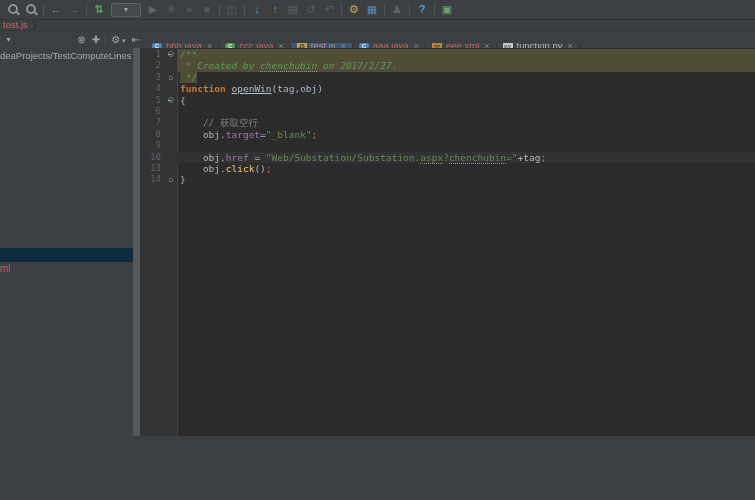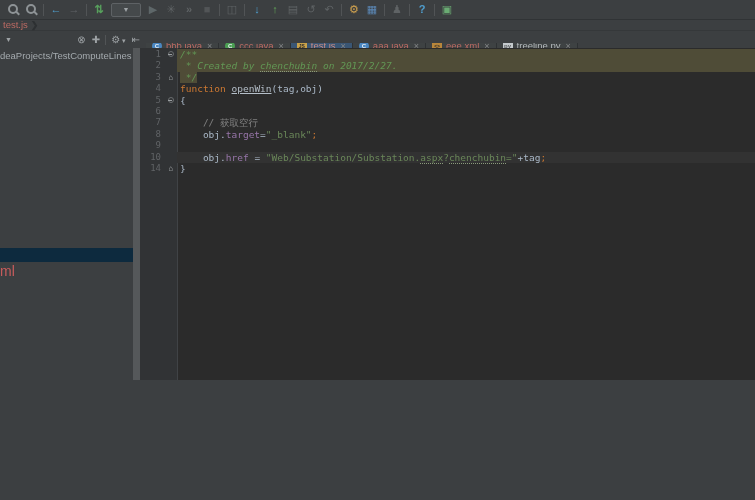--- a/index.html
+++ b/index.html
@@ -34,43 +34,43 @@
   .tab-close{color:#848688;font-size:9px;margin-left:1px;}
   .ticon{width:10px;height:10px;border-radius:50%;display:flex;align-items:center;justify-content:center;
          font-size:6px;font-weight:bold;color:#e8eef4;flex:none;font-family:"Liberation Sans",sans-serif;}
   .ticon.java-class{background:#4a86c0;}
   .ticon.java-class-green{background:#4b9e53;}
   .ticon.js-file{border-radius:2px;background:#c9a24a;color:#2b2b2b;font-size:5px;}
   .ticon.xml-file{border-radius:2px;background:#b8863b;color:#2b2b2b;font-size:5px;}
   .ticon.py-file{border-radius:2px;background:#c4c9cc;color:#5a5e61;font-size:6px;}
 
   
-  .main{display:flex;height:332px;}
+  .main{display:flex;height:388px;}
   .project-panel{width:133px;flex:none;background:#3c3f41;position:relative;overflow:hidden;}
   .proj-root{font-size:9.5px;color:#a4aaae;line-height:13px;white-space:nowrap;padding-top:1px;}
   .tree-selection{position:absolute;top:200px;left:0;right:0;height:14px;background:#0d2a3e;}
-  .tree-item-truncated{position:absolute;top:215px;left:0;font-size:14px;color:#c75c5c;}
+  .tree-item-truncated{position:absolute;top:215px;left:0;font-size:10px;color:#c75c5c;}
   .panel-scrollbar{width:7px;flex:none;background:#55585a;}
 
   .editor{flex:1;background:#2b2b2b;position:relative;overflow:hidden;
           font-family:"DejaVu Sans Mono",monospace;font-size:9.5px;padding-top:1px;}
   .gutter-bg{position:absolute;left:0;top:0;bottom:0;width:37px;background:#313335;border-right:1px solid #404346;}
   .code-line{display:flex;height:11.4px;line-height:11.4px;position:relative;}
   .ln{width:21px;flex:none;text-align:right;padding-right:4px;color:#606366;font-size:9px;}
   .fold{width:12px;flex:none;text-align:center;color:#848688;font-size:8px;position:relative;}
   .fold-start::before{content:"";display:block;width:6px;height:6px;border:1px solid #6a6d6f;border-radius:50%;margin:2px auto 0;box-sizing:border-box;}
   .fold-start::after{content:"";position:absolute;top:5px;left:3px;width:4px;height:1px;background:#9a9ea1;}
   .fold-end::before{content:"⌂";color:#8a8e90;font-size:8px;}
   .code-text{flex:1;white-space:pre;padding-left:3px;}
   .sel-full .code-text{background:#4f4c37;}
   .caret-line .code-text{background:#323232;}
 
   .s-doc{color:#629755;font-style:italic;}
   .s-cmt{color:#808080;}
-  .s-kw{color:#cc7832;font-weight:normal;}
+  .s-kw{color:#cc7832;font-weight:bold;}
   .s-plain{color:#a9b7c6;}
   .s-field{color:#9876aa;}
   .s-str{color:#6a8759;}
   .s-semi{color:#cc7832;}
   .s-fncall{color:#ffc66d;}
   .s-fndecl{color:#b5bfc9;text-decoration:underline;}
   .s-typo{border-bottom:1px dotted #8a9a7b;}
   .s-selbg{background:#4f4c37;}
 </style>
 </head>
@@ -152,21 +152,21 @@
           <div class="tab-label" style="color: rgb(191, 107, 99);">aaa.java</div>
           <div class="tab-close">×</div>
         </div>
         <div class="tab">
           <div class="ticon xml-file">&lt;&gt;</div>
           <div class="tab-label" style="color: rgb(191, 107, 99);">eee.xml</div>
           <div class="tab-close">×</div>
         </div>
         <div class="tab">
           <div class="ticon py-file">py</div>
-          <div class="tab-label" style="color: rgb(179, 184, 187);">freeline.py</div>
+          <div class="tab-label" style="color: rgb(179, 184, 187);">function.py</div>
           <div class="tab-close">×</div>
         </div>
       </div>
   </div>
 
   <div class="main">
     <div class="project-panel">
       <div class="proj-root">deaProjects/TestComputeLines</div>
       <div class="tree-selection"></div>
       <div class="tree-item-truncated">ml</div>
@@ -219,20 +219,25 @@
             <div class="ln">9</div>
             <div class="fold"></div>
             <div class="code-text"></div>
           </div>
           <div class="code-line caret-line">
             <div class="ln">10</div>
             <div class="fold"></div>
             <div class="code-text"><span class="s-plain">    obj.</span><span class="s-field">href</span><span class="s-plain"> = </span><span class="s-str">"Web/Substation/Substation.</span><span class="s-str s-typo">aspx</span><span class="s-str">?</span><span class="s-str s-typo">chenchubin</span><span class="s-str">="</span><span class="s-plain">+tag</span><span class="s-semi">;</span></div>
           </div>
           <div class="code-line">
+            <div class="ln">13</div>
+            <div class="fold"></div>
+            <div class="code-text"><span class="s-plain">    obj.</span><span class="s-fncall">click</span><span class="s-plain">()</span><span class="s-semi">;</span></div>
+          </div>
+          <div class="code-line">
             <div class="ln">14</div>
             <div class="fold fold-end"></div>
             <div class="code-text"><span class="s-plain">}</span></div>
           </div>
         </div>
     </div>
   </div>
 
 </div>
 

